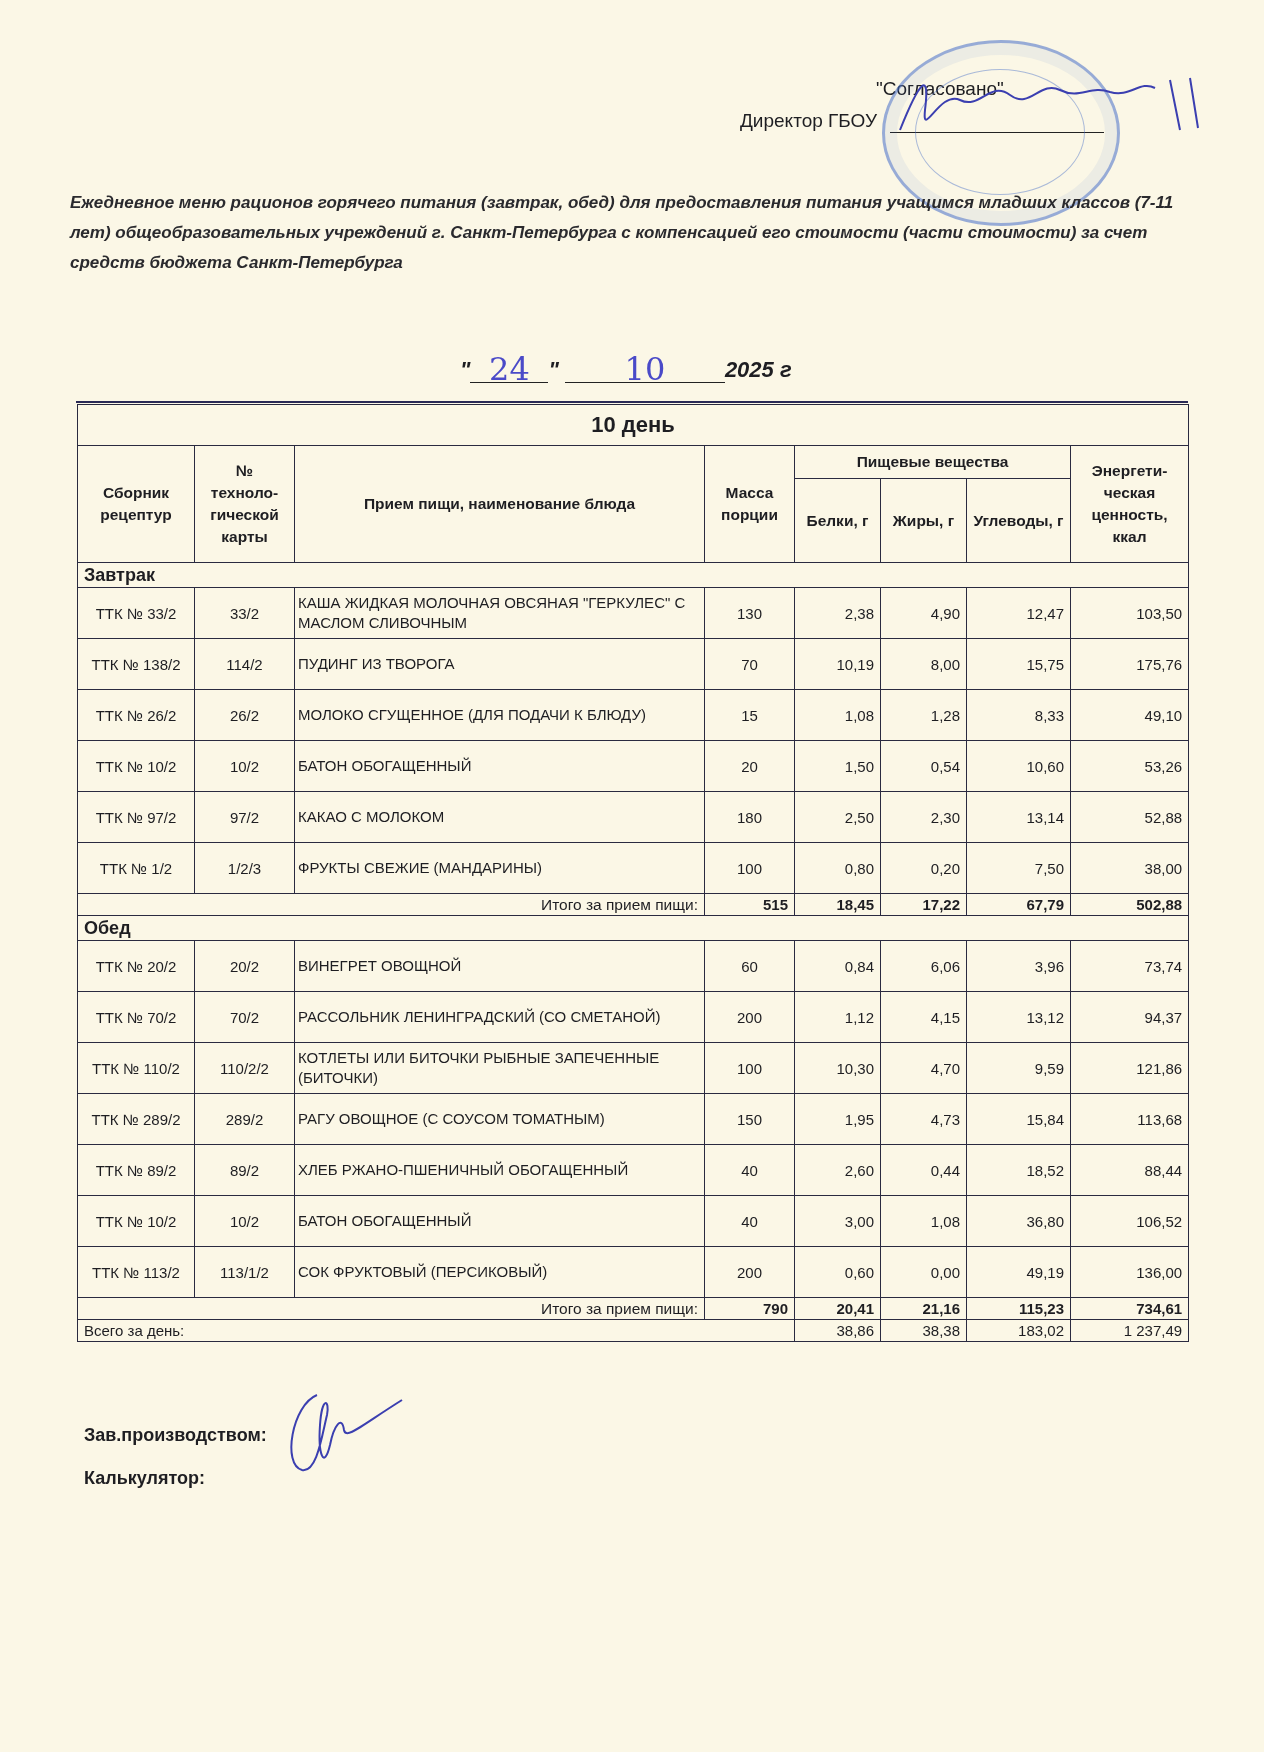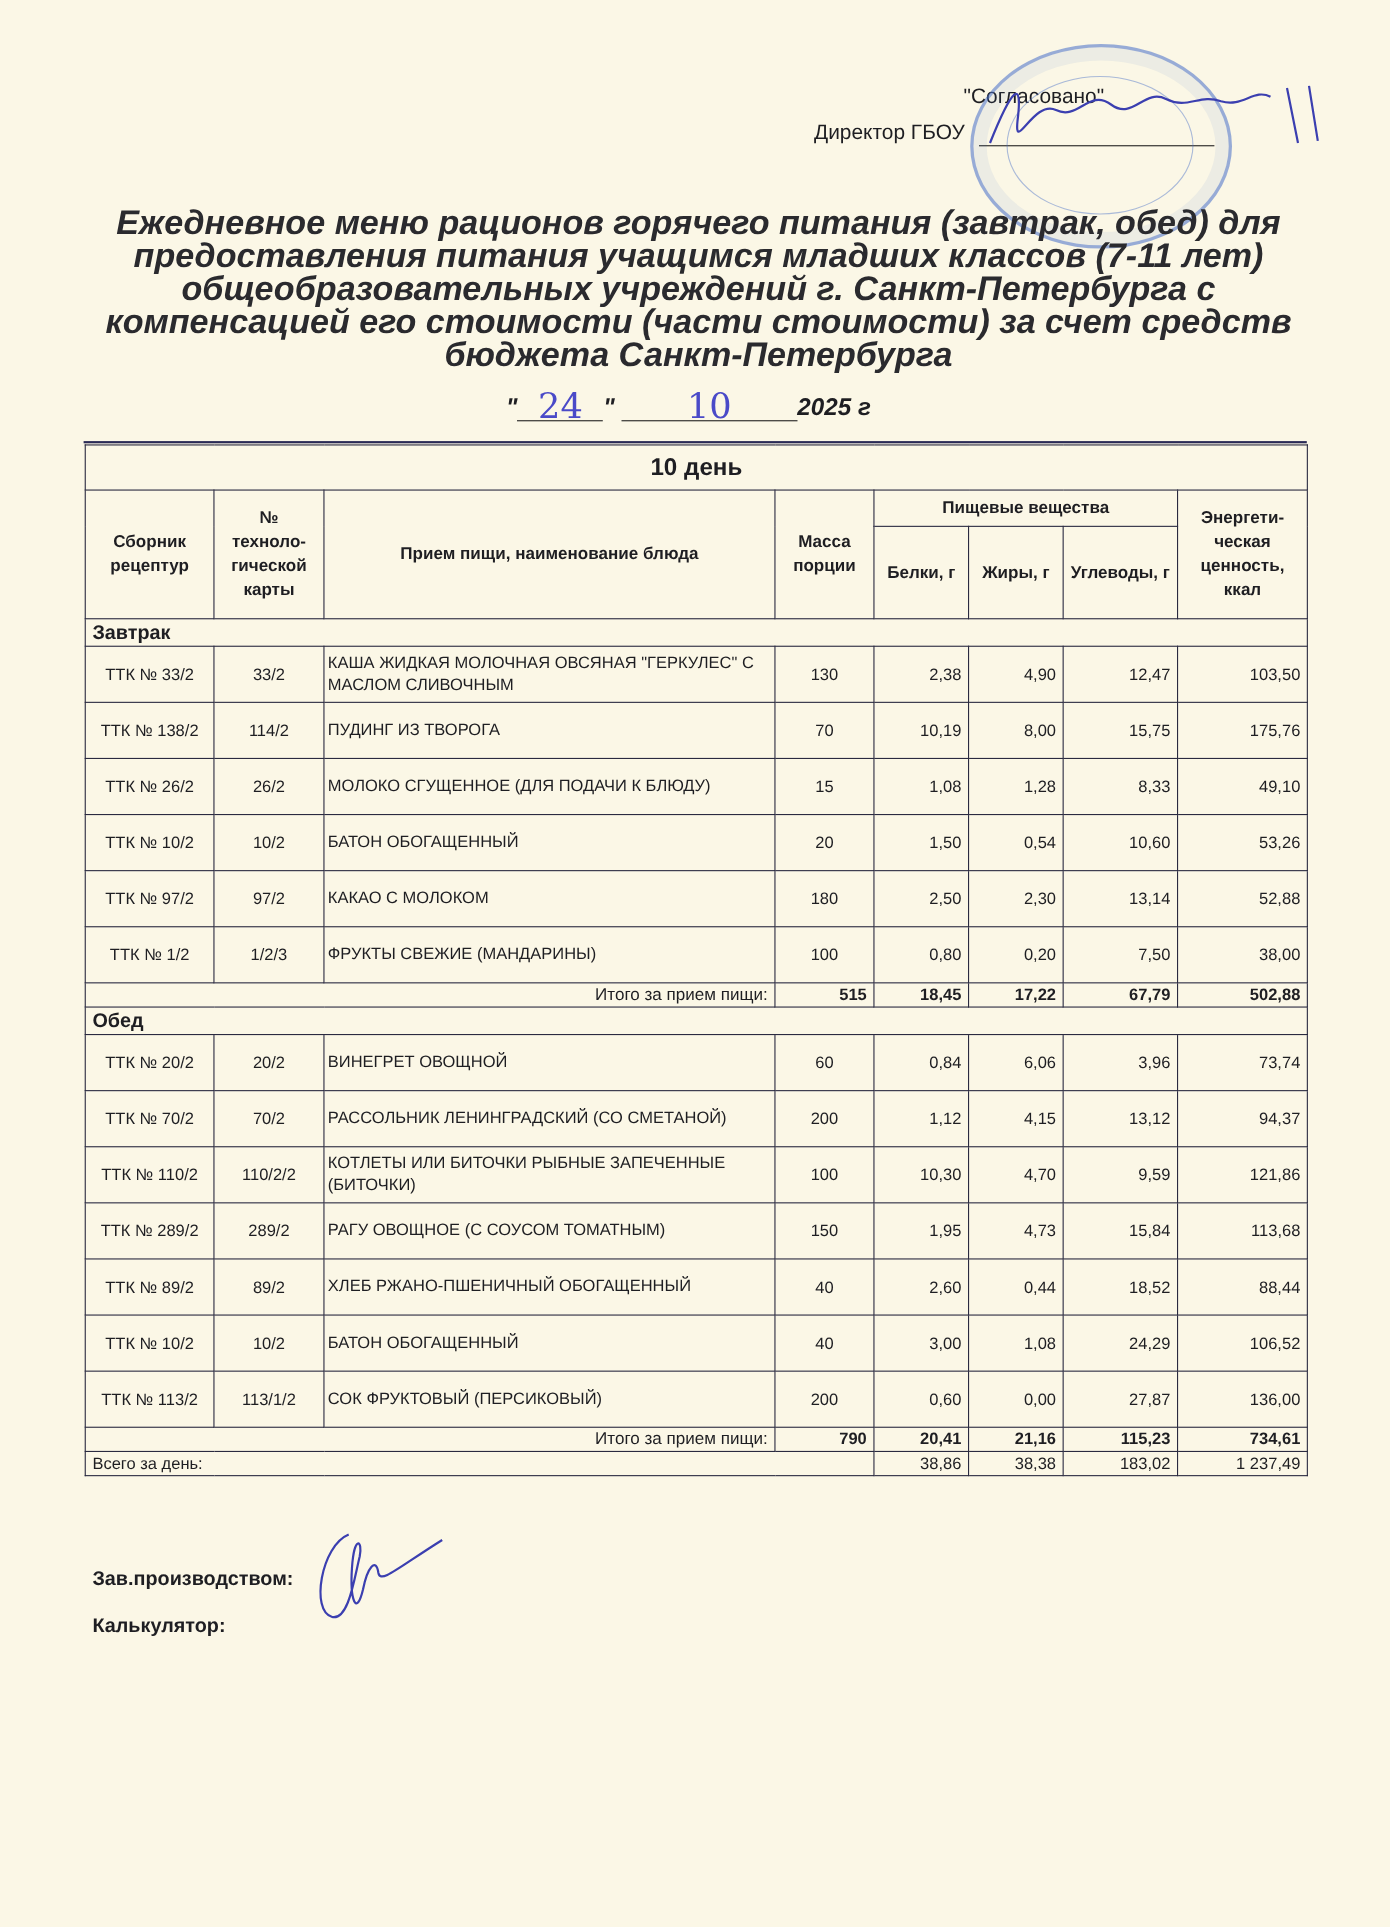--- a/index.html
+++ b/index.html
@@ -24,22 +24,22 @@
     box-shadow: inset 0 0 0 12px rgba(70,110,200,0.08);
   }
   .stamp-inner {
     position: absolute; left: 30px; top: 26px; width: 168px; height: 124px;
     border: 1.5px solid rgba(70,110,200,0.45); border-radius: 50%;
   }
   .sig-director { position: absolute; left: 880px; top: 70px; }
 
   .title {
     position: absolute; left: 70px; top: 188px; width: 1130px;
-    text-align: center; font-style: italic; font-weight: bold;
-    font-size: 31px; line-height: 30px; color: #2a2a2e;
+    font-style: italic; font-weight: bold;
+    font-size: 17px; line-height: 30px; color: #2a2a2e;
   }
   .date-line {
     position: absolute; left: 460px; top: 350px; font-size: 22px;
     font-style: italic; font-weight: bold; display: flex; align-items: flex-end;
   }
   .date-line .blank {
     display: inline-block; border-bottom: 1.5px solid #222;
     text-align: center; color: #4a4ac8; font-family: "DejaVu Serif", serif;
     font-weight: normal; font-style: normal; font-size: 32px; height: 32px;
   }
@@ -249,31 +249,31 @@
     <td class="r">18,52</td>
     <td class="r">88,44</td>
   </tr>
   <tr class="row">
     <td class="c">ТТК № 10/2</td>
     <td class="c">10/2</td>
     <td class="name">БАТОН ОБОГАЩЕННЫЙ</td>
     <td class="c">40</td>
     <td class="r">3,00</td>
     <td class="r">1,08</td>
-    <td class="r">24,29</td>
+    <td class="r">36,80</td>
     <td class="r">106,52</td>
   </tr>
   <tr class="row">
     <td class="c">ТТК № 113/2</td>
     <td class="c">113/1/2</td>
     <td class="name">СОК ФРУКТОВЫЙ (ПЕРСИКОВЫЙ)</td>
     <td class="c">200</td>
     <td class="r">0,60</td>
     <td class="r">0,00</td>
-    <td class="r">27,87</td>
+    <td class="r">49,19</td>
     <td class="r">136,00</td>
   </tr>
   <tr class="total">
     <td colspan="3" class="lbl">Итого за прием пищи:</td>
     <td class="c">790</td>
     <td class="r">20,41</td>
     <td class="r">21,16</td>
     <td class="r">115,23</td>
     <td class="r">734,61</td>
   </tr>

